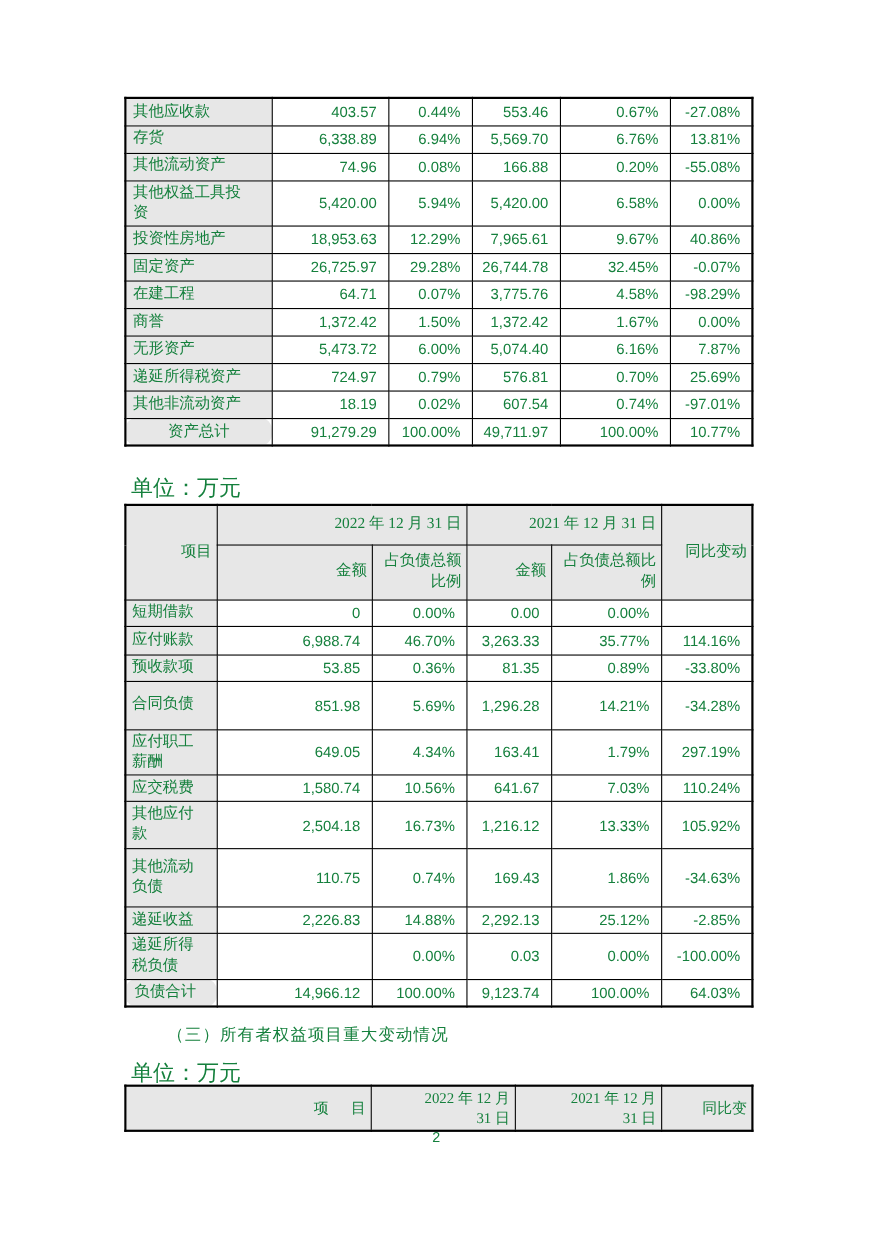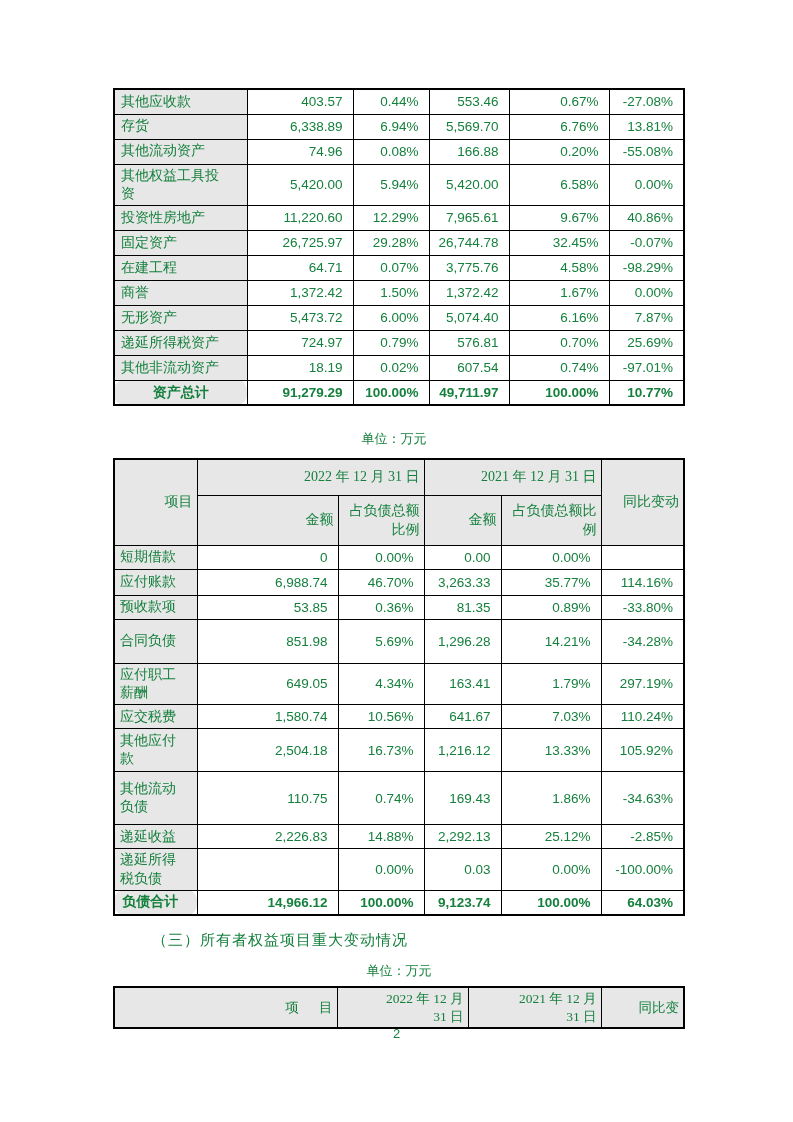--- a/index.html
+++ b/index.html
@@ -6,21 +6,21 @@
   .page{position:relative;width:793px;height:1122px;background:#fff;overflow:hidden;
         font-family:"Liberation Serif", serif;color:#15803d;}
   table{border-collapse:collapse;table-layout:fixed;}
   .doc-table{position:absolute;left:113px;width:570px;border:2px solid #000;}
   .doc-table td,.doc-table th{border:1px solid #000;font-weight:normal;overflow:hidden;
         vertical-align:middle;line-height:1.3;}
   .doc-table .name{background:#e7e7e7;text-align:left;padding:2px 14px 2px 6px;font-size:14px;}
   .doc-table .num{text-align:right;padding:2px 10px 2px 2px;
         font-family:"Liberation Sans", sans-serif;font-size:13.5px;}
   .doc-table th{background:#e7e7e7;text-align:right;font-size:14px;padding:2px 4px;}
-  tr.total td{font-weight:bold;border-radius:10px;}
+  tr.total td{font-weight:normal;border-radius:10px;}
   tr.total .name{text-align:center;padding:2px;}
   
   #table-assets{top:88px;}
   #assets-body tr{height:25px;}
   
   #table-liab{top:458px;}
   #liab-head tr:nth-child(1) th{height:31px;}
   #liab-head tr:nth-child(2) th{height:45px;}
   #liab-body tr:nth-child(1){height:24px;}
   #liab-body tr:nth-child(2){height:26px;}
@@ -33,21 +33,21 @@
   #liab-body tr:nth-child(9){height:24px;}
   #liab-body tr:nth-child(10){height:40px;}
   #liab-body tr:nth-child(11){height:25px;}
   #liab-body td.name{padding:2px 16px 2px 5px;}
   
   #table-equity{top:986px;}
   #equity-head th{height:25px;font-size:13.5px;padding-left:36px;}
   .section-title{position:absolute;left:152px;font-size:15px;letter-spacing:1px;}
   #title-2{top:399px;}
   #title-3{top:931px;}
-  .unit-line{position:absolute;left:130px;text-align:center;font-size:13px;}
+  .unit-line{position:absolute;left:119px;text-align:left;font-size:20px;}
   #unit-2{top:430px;width:528px;}
   #unit-3{top:962px;width:538px;}
   .page-number{position:absolute;top:1026px;left:0;width:793px;text-align:center;
         font-size:13px;font-family:"Liberation Sans", sans-serif;}
 </style>
 </head>
 <body>
 
 <div class="page">
 
@@ -88,21 +88,21 @@
         <tr>
           <td class="name">其他权益工具投资</td>
           <td class="num">5,420.00</td>
           <td class="num">5.94%</td>
           <td class="num">5,420.00</td>
           <td class="num">6.58%</td>
           <td class="num">0.00%</td>
         </tr>
         <tr>
           <td class="name">投资性房地产</td>
-          <td class="num">11,220.60</td>
+          <td class="num">18,953.63</td>
           <td class="num">12.29%</td>
           <td class="num">7,965.61</td>
           <td class="num">9.67%</td>
           <td class="num">40.86%</td>
         </tr>
         <tr>
           <td class="name">固定资产</td>
           <td class="num">26,725.97</td>
           <td class="num">29.28%</td>
           <td class="num">26,744.78</td>

